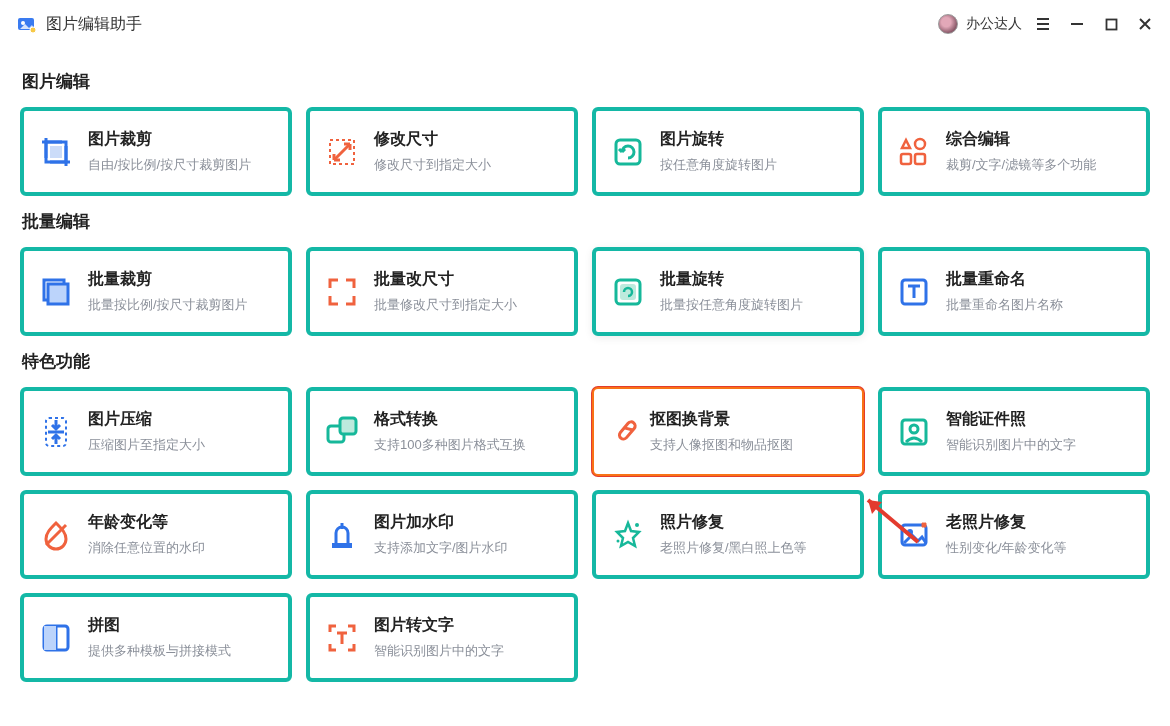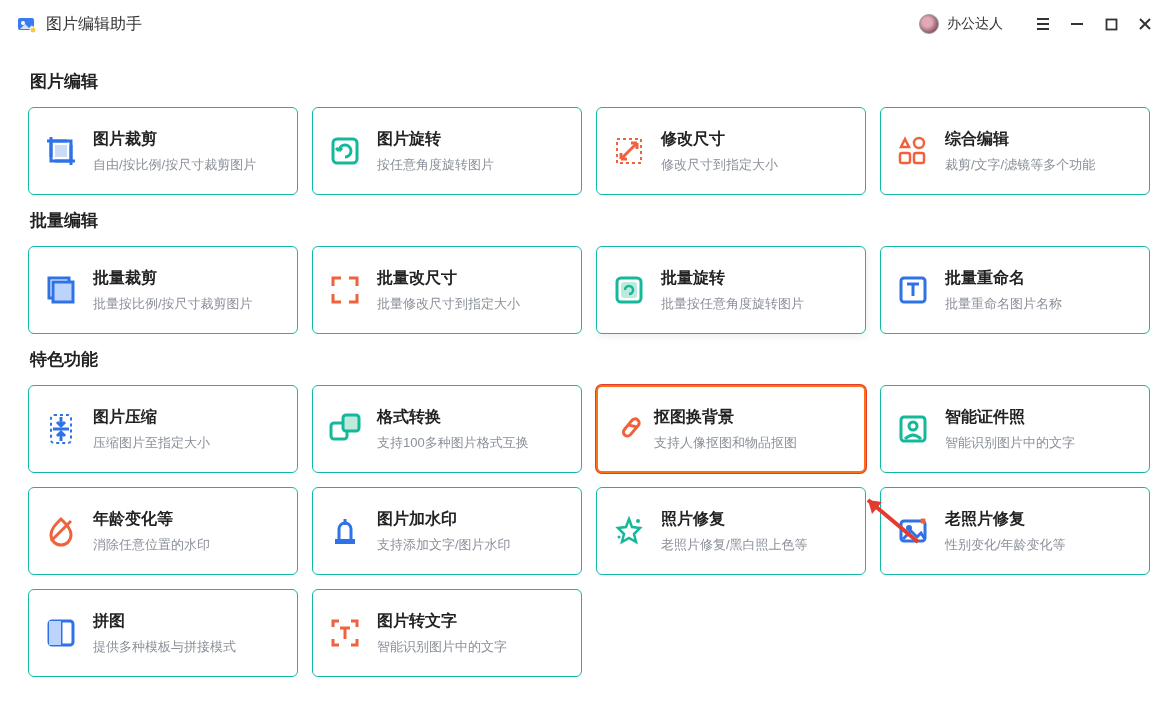--- a/index.html
+++ b/index.html
@@ -27,21 +27,21 @@
     width: 20px;
     height: 20px;
   }
   .app-title {
     font-size: 16px;
     color: #333;
     font-weight: 400;
   }
   .titlebar-right {
     display: flex;
-    gap: 31px;
+    gap: 12px;
   }
   .user-area {
     display: flex;
     align-items: center;
     gap: 8px;
   }
   .avatar {
     width: 20px;
     height: 20px;
     border-radius: 50%;
@@ -63,38 +63,37 @@
     font-size: 15px;
     display: flex;
     align-items: center;
     justify-content: center;
     width: 18px;
     height: 18px;
   }
 
   .content {
     padding: 12px 20px 20px 20px;
-    margin-left: 8px;
   }
 
   .section-title {
     font-size: 17px;
     font-weight: 700;
     color: #222;
     margin: 14px 0 14px 2px;
   }
 
   .grid {
     display: grid;
     grid-template-columns: repeat(4, 1fr);
     gap: 14px;
   }
 
   .card {
-    border: 1px solid #14b8a6;
+    border: 4px solid #14b8a6;
     border-radius: 6px;
     padding: 18px 16px;
     display: flex;
     align-items: center;
     gap: 16px;
     cursor: pointer;
     background: #fff;
     min-height: 88px;
   }
   .card.highlight {
@@ -309,34 +308,34 @@
       <span class="card-icon"><svg width="32" height="32" viewBox="0 0 32 32">
             <use href="#ico-crop"></use>
           </svg></span>
       <div class="card-text">
         <span class="card-title">图片裁剪</span>
         <span class="card-desc">自由/按比例/按尺寸裁剪图片</span>
       </div>
     </div>
     <div class="card">
       <span class="card-icon"><svg width="32" height="32" viewBox="0 0 32 32">
+            <use href="#ico-resize"></use>
+          </svg></span>
+      <div class="card-text">
+        <span class="card-title">修改尺寸</span>
+        <span class="card-desc">修改尺寸到指定大小</span>
+      </div>
+    </div>
+    <div class="card">
+      <span class="card-icon"><svg width="32" height="32" viewBox="0 0 32 32">
             <use href="#ico-rotate"></use>
           </svg></span>
       <div class="card-text">
         <span class="card-title">图片旋转</span>
         <span class="card-desc">按任意角度旋转图片</span>
-      </div>
-    </div>
-    <div class="card">
-      <span class="card-icon"><svg width="32" height="32" viewBox="0 0 32 32">
-            <use href="#ico-resize"></use>
-          </svg></span>
-      <div class="card-text">
-        <span class="card-title">修改尺寸</span>
-        <span class="card-desc">修改尺寸到指定大小</span>
       </div>
     </div>
     <div class="card">
       <span class="card-icon"><svg width="32" height="32" viewBox="0 0 32 32">
             <use href="#ico-shapes"></use>
           </svg></span>
       <div class="card-text">
         <span class="card-title">综合编辑</span>
         <span class="card-desc">裁剪/文字/滤镜等多个功能</span>
       </div>

